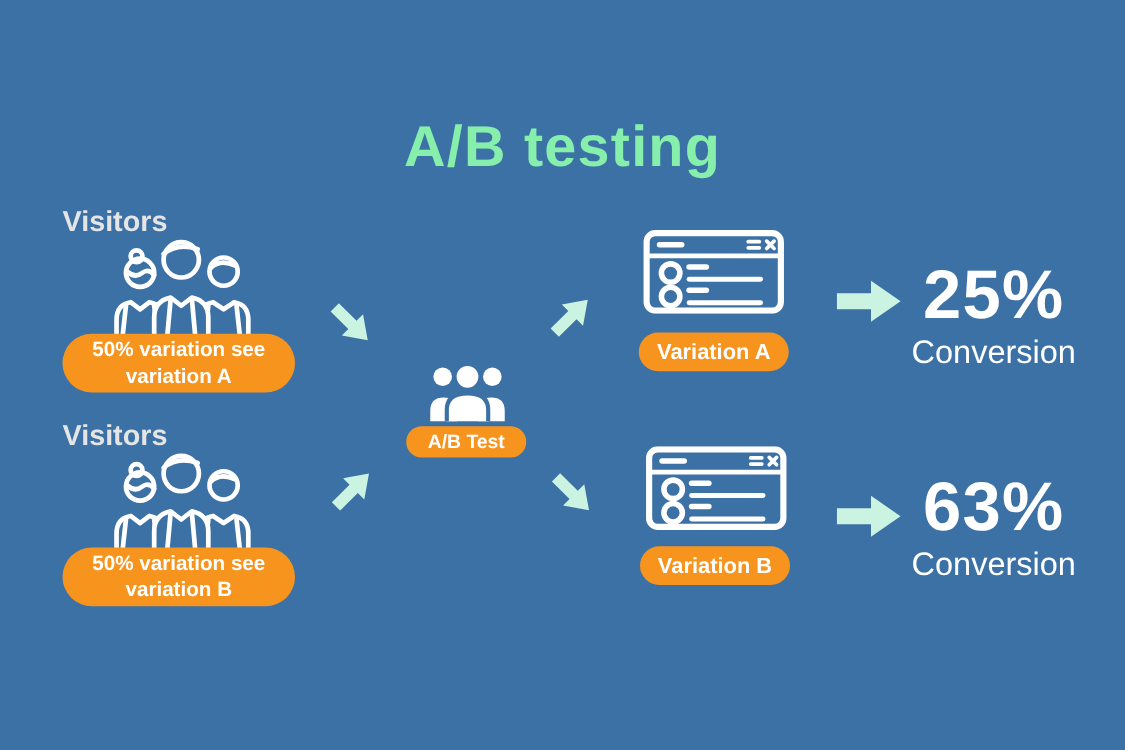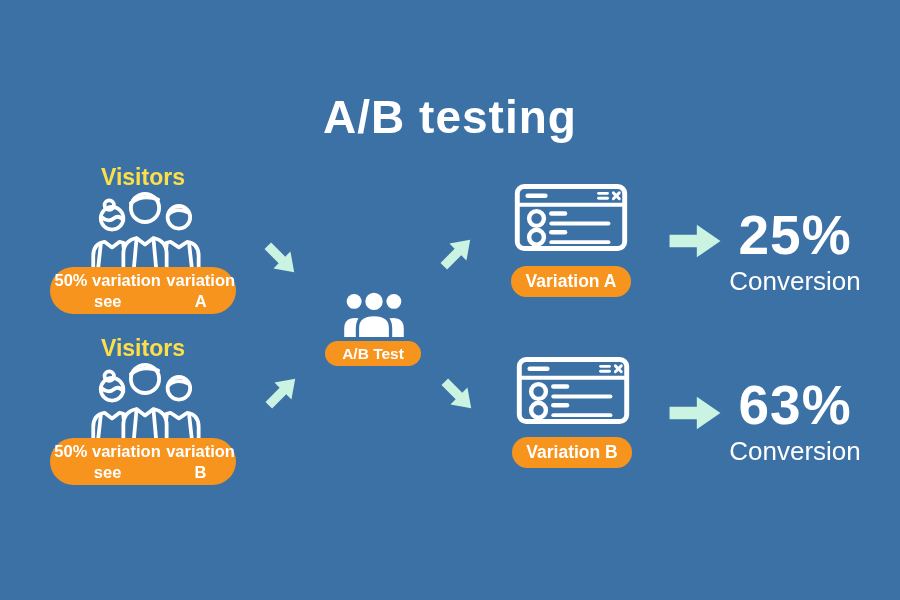--- a/index.html
+++ b/index.html
@@ -7,27 +7,27 @@
   }
   html,body{margin:0;padding:0;}
   body{background:#222;}
   #canvas{
     position:relative;width:900px;height:600px;background:var(--bg);
     font-family:"Liberation Sans", sans-serif;overflow:hidden;color:#fff;
   }
   .abs{position:absolute;}
   .title{
     top:90px;left:0;width:100%;text-align:center;
-    font-size:46px;font-weight:700;color:#ffffff;letter-spacing:1px;
+    font-size:46px;font-weight:700;color:#86efac;letter-spacing:1px;
   }
   .visitors-label{
-    width:186px;text-align:center;font-size:23px;font-weight:700;color:#fde047;
+    width:186px;font-size:23px;font-weight:700;color:#e5e5e5;
   }
   .pill{
-    background:var(--orange);color:#fff;display:flex;flex-direction:row;
+    background:var(--orange);color:#fff;display:flex;flex-direction:column;
     justify-content:center;align-items:center;text-align:center;
   }
   .pill-big{
     width:186px;height:47px;border-radius:24px;
     font-size:16.5px;font-weight:700;line-height:1.24;
   }
   .pill-small{
     width:96px;height:25px;border-radius:13px;font-size:15.5px;font-weight:700;
   }
   .pill-var{

